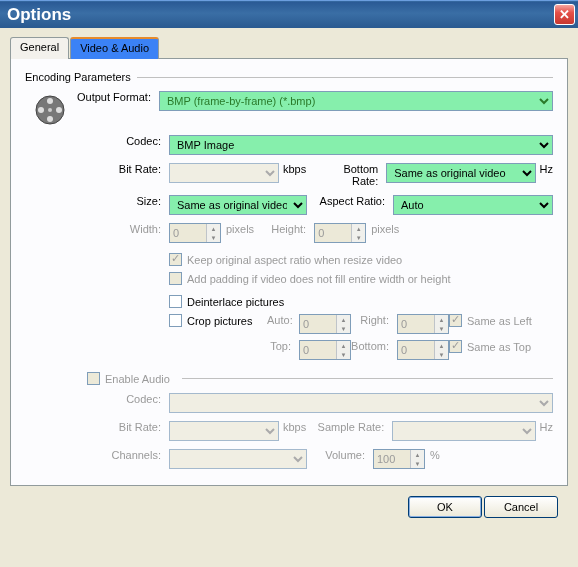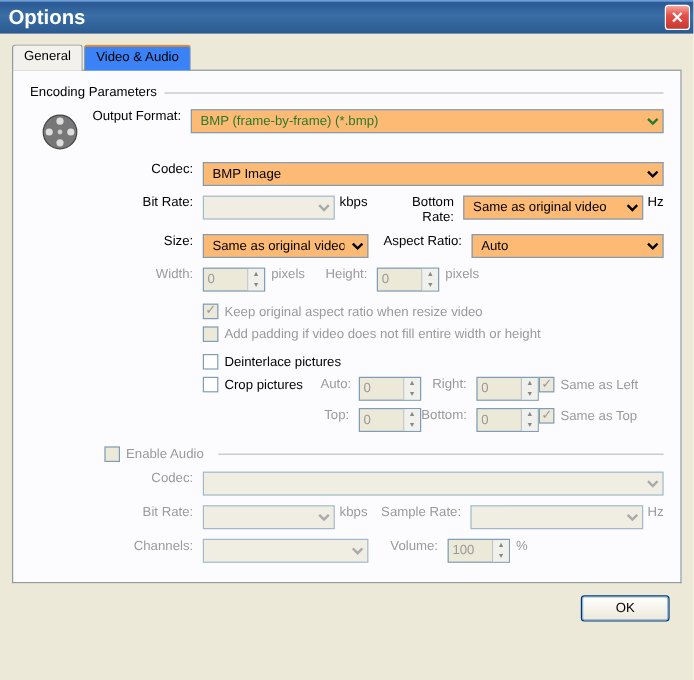--- a/index.html
+++ b/index.html
@@ -13,21 +13,21 @@
 .tab.active{background:#3b82f6;padding-bottom:5px;top:1px;border-top:2px solid #e68b2c;z-index:3}
 .tab.active::after{content:"";position:absolute;left:0;right:0;bottom:-1px;height:1px;background:#fcfcfe}
 .panel{border:1px solid #919b9c;border-top:none;background:#fcfcfe;padding:12px 14px 16px}
 .hr-group{display:flex;align-items:center;margin-bottom:8px}
 .hr-group .gt{white-space:nowrap;margin-right:6px}
 .hr-group .line{flex:1;height:1px;background:#c0c0c0}
 .row{display:flex;align-items:flex-start;margin-bottom:8px}
 .row label.lbl{text-align:right;padding-right:8px}
 .lbl-col{width:82px;text-align:right;padding-right:8px}
 .icon-col{width:50px;display:flex;justify-content:center;align-items:flex-start;padding-top:2px}
-select,input[type=text]{border:1px solid #7f9db9;background:#fdba74;height:20px;padding:1px 3px}
+select,input[type=text]{border:1px solid #7f9db9;background:#86efac;height:20px;padding:1px 3px}
 select:disabled,input:disabled{background:#ece9d8;color:#888}
 .spinner{display:inline-flex;border:1px solid #7f9db9;height:20px;background:#ece9d8}
 .spinner input{border:none;height:18px;background:transparent;width:36px;padding:0 3px}
 .spinner .spins{width:14px;display:flex;flex-direction:column;border-left:1px solid #bfc4c9}
 .spinner .spins div{flex:1;display:flex;align-items:center;justify-content:center;font-size:6px;color:#888;background:#f0f0ec}
 .chk{display:inline-flex;align-items:center;gap:5px}
 .dis{color:#9a9a9a!important}
 .green{color:#2a7a2a}
 .btns{display:flex;justify-content:flex-end;gap:2px;padding:10px 10px 0}
 button.btn{width:74px;height:22px;border:1px solid #003c74;border-radius:3px;background:linear-gradient(to bottom,#fff,#ece9d8);cursor:pointer}
@@ -224,14 +224,15 @@
             </span>
           </span>
         <span class="dis" style="margin-left:5px">%</span>
       </div>
     </div>
 
   </div>
 
   <div class="btns">
     <button class="btn default">OK</button>
+    <button class="btn">Cancel</button>
   </div>
 </div>
 
 </body></html>

